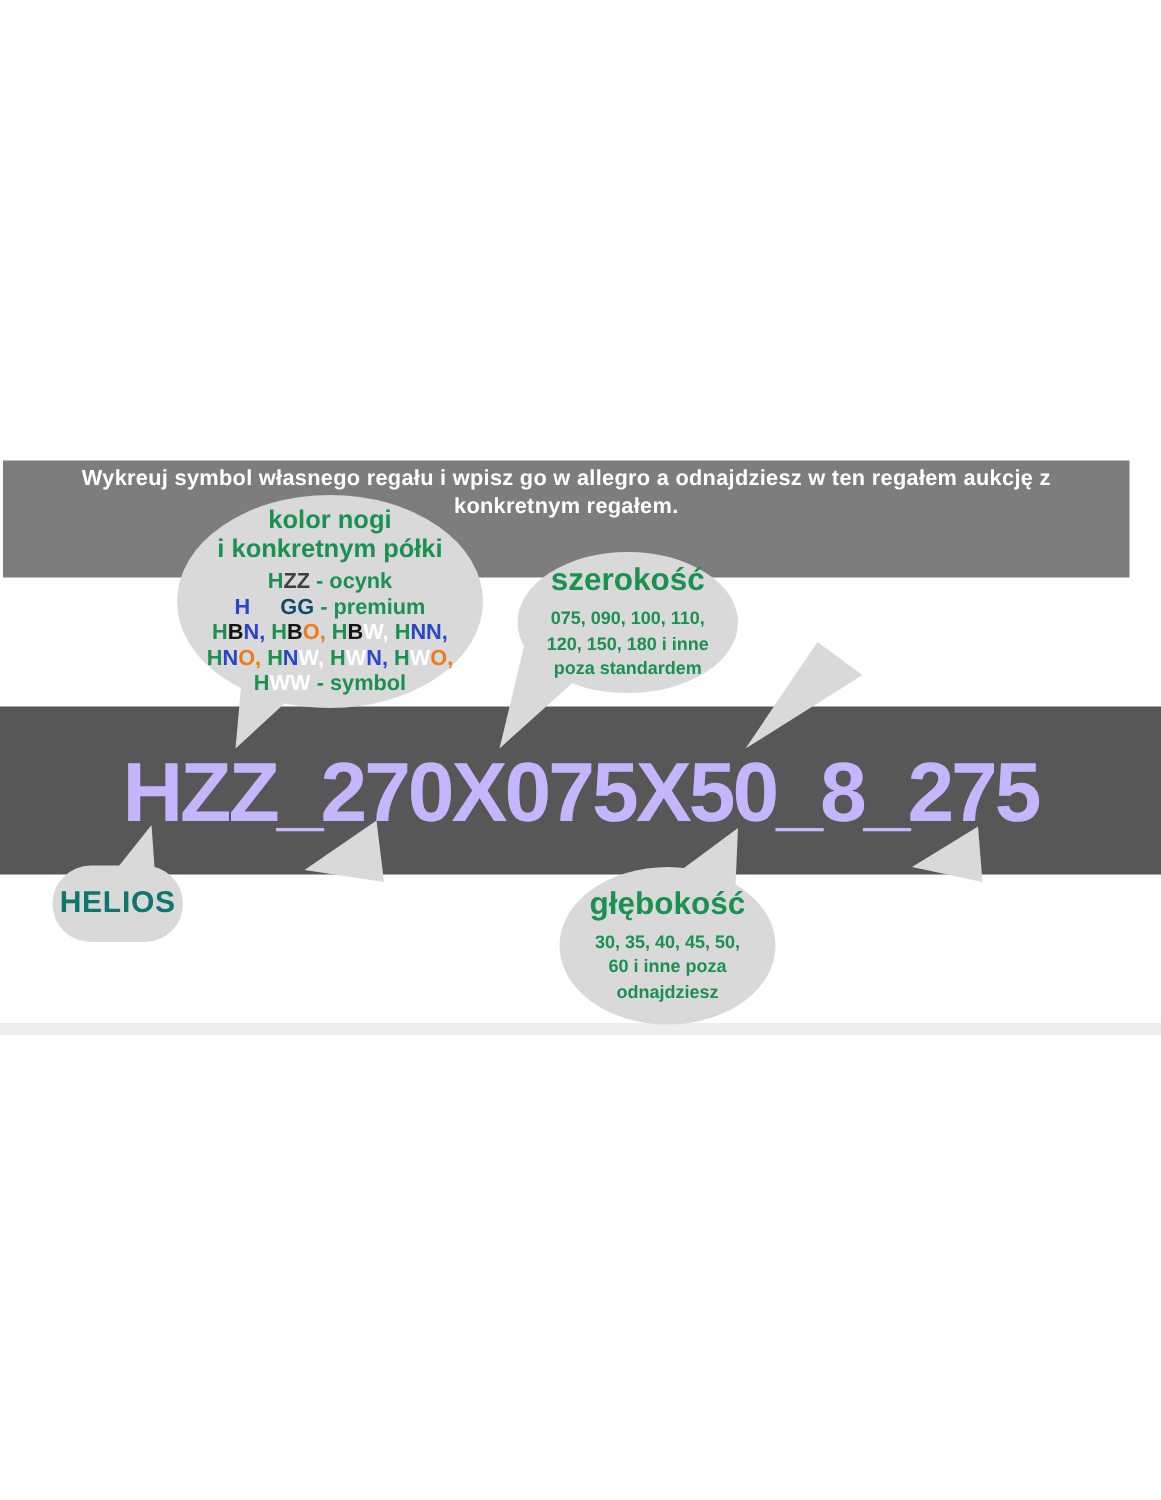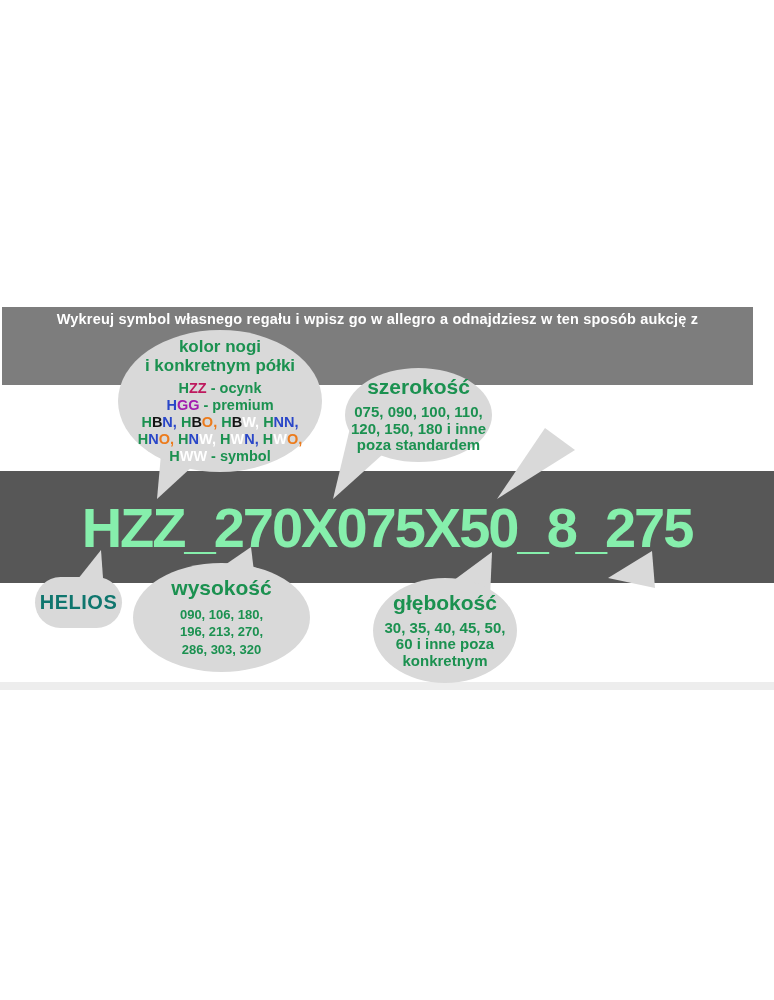--- a/index.html
+++ b/index.html
@@ -15,21 +15,21 @@
   .banner-text{
     padding-top:3px;text-align:center;color:#ffffff;
     font-size:14.5px;font-weight:bold;line-height:19px;letter-spacing:.2px;
   }
   .band-code{
     position:absolute;left:0;top:471px;width:774px;height:112px;
     background:#575757;z-index:1;
   }
   .code-text{
     width:100%;height:112px;display:flex;align-items:center;justify-content:center;
-    color:#86efac;font-size:56px;font-weight:800;letter-spacing:-2px;
+    color:#c4b5fd;font-size:56px;font-weight:800;letter-spacing:-2px;
     white-space:nowrap;
   }
   .bottom-strip{
     position:absolute;left:0;top:682px;width:774px;height:8px;
     background:#ededed;z-index:1;
   }
   
   .tails{position:absolute;left:0;top:0;z-index:2;pointer-events:none;}
   .tails polygon{fill:#d9d9d9;}
   
@@ -42,41 +42,42 @@
   .b-szer    {left:345px;top:368px;width:147px;height:94px;}
   .b-ilosc   {left:527px;top:366px;width:151px;height:94px;}
   .b-helios  {left:35px; top:577px;width:87px; height:51px;border-radius:26px;}
   .b-wys     {left:133px;top:563px;width:177px;height:109px;}
   .b-gleb    {left:373px;top:578px;width:144px;height:105px;}
   .b-nos     {left:533px;top:571px;width:148px;height:94px;}
   .bubble-title{color:#1b9150;font-weight:bold;}
   .t-kolor{font-size:17px;line-height:19px;}
   .t-std  {font-size:21px;line-height:21px;margin-bottom:7px;}
   .t-wys  {font-size:21px;line-height:22px;margin-bottom:7px;}
-  .vals{color:#1b9150;font-weight:bold;font-size:15px;line-height:16.5px;}
+  .vals{color:#1b9150;font-weight:bold;font-size:12px;line-height:16.5px;}
   .vals-wys{font-size:13px;line-height:17.5px;}
   .codes{font-size:14.5px;line-height:17px;font-weight:bold;margin-top:5px;}
   .brand-label{color:#0f766e;font-weight:bold;font-size:20px;letter-spacing:.5px;}
   
   .c-green {color:#1b9150;}
-  .c-gray  {color:#be185d;}
+  .c-gray  {color:#404040;}
   .c-blue  {color:#2946c8;}
-  .c-dark  {color:#a21caf;}
+  .c-dark  {color:#0c4a6e;padding-left:20px;}
   .c-black {color:#141414;}
   .c-orange{color:#ec7b1c;}
   .c-white {color:#ffffff;}
 </style>
 </head>
 <body>
 
 <div class="page">
 
   <div class="band-banner">
     <div class="banner-text">
-      <div>Wykreuj symbol własnego regału i wpisz go w allegro a odnajdziesz w ten sposób aukcję z</div>
+      <div>Wykreuj symbol własnego regału i wpisz go w allegro a odnajdziesz w ten regałem aukcję z</div>
+      <div>konkretnym regałem.</div>
     </div>
   </div>
 
   <div class="band-code">
     <div class="code-text">HZZ_270X075X50_8_275</div>
   </div>
 
   <div class="bottom-strip"></div>
 
   <svg class="tails" width="774" height="1000">
@@ -108,32 +109,24 @@
         <div>120, 150, 180  i inne</div>
         <div>poza standardem</div>
       </div>
   </div>
 
 
   <div class="bubble b-helios">
     <div class="brand-label">HELIOS</div>
   </div>
 
-  <div class="bubble b-wys">
-    <div class="bubble-title t-wys">wysokość</div>
-    <div class="vals vals-wys">
-        <div>090, 106, 180,</div>
-        <div>196, 213, 270,</div>
-        <div>286, 303, 320</div>
-      </div>
-  </div>
 
   <div class="bubble b-gleb">
     <div class="bubble-title t-std">głębokość</div>
     <div class="vals">
         <div>30, 35, 40, 45, 50,</div>
         <div>60 i inne poza</div>
-        <div>konkretnym</div>
+        <div>odnajdziesz</div>
       </div>
   </div>
 
 
 </div>
 
 </body></html>

